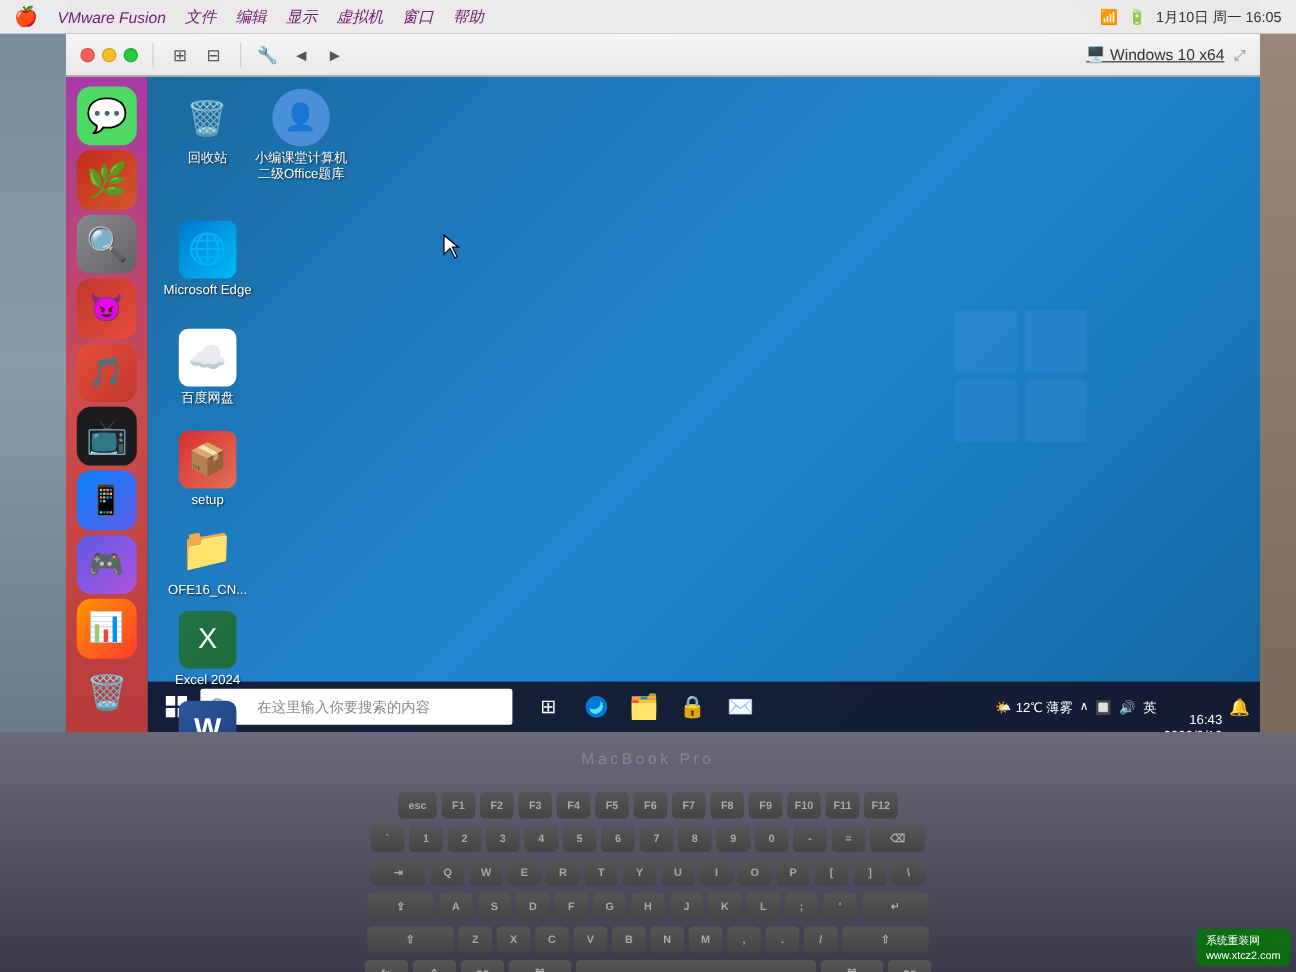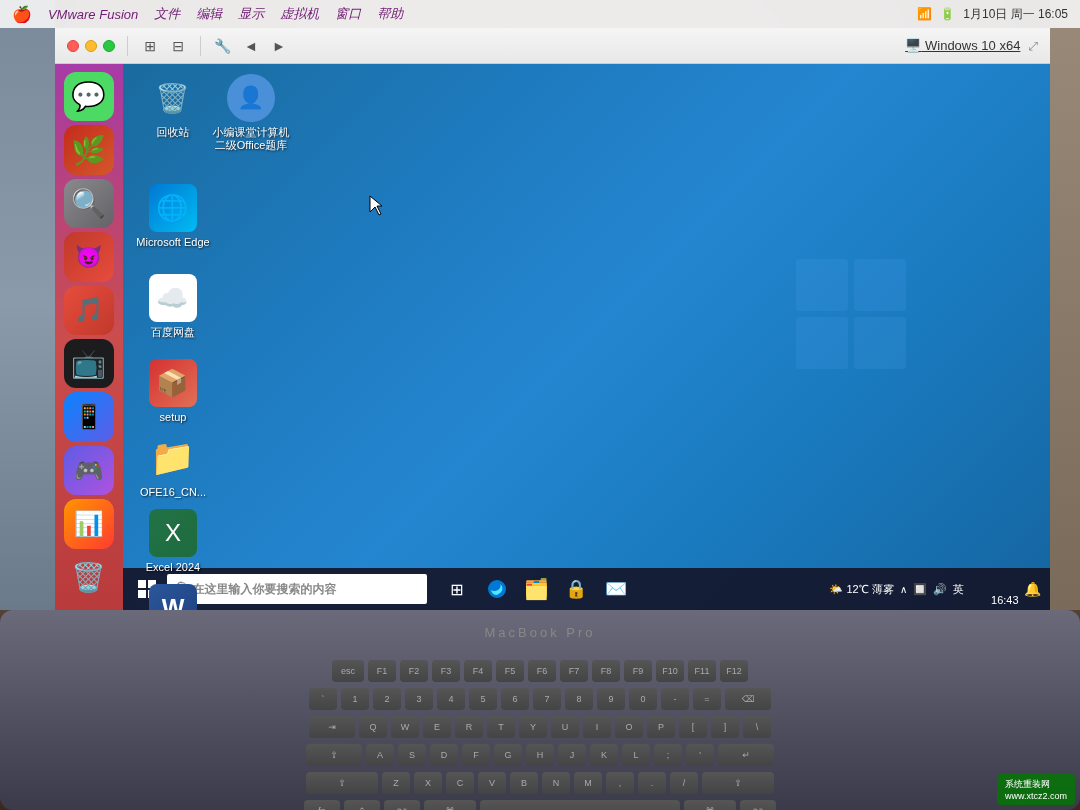--- a/index.html
+++ b/index.html
@@ -173,24 +173,23 @@
       cursor: pointer; font-size: 18px; color: white;
     }
     .win-search-bar {
       width: 260px;
       height: 30px;
       background: white;
       border-radius: 2px;
       display: flex;
       align-items: center;
       padding: 0 8px;
-      gap: 0;
+      gap: 22px;
       font-size: 12px;
       color: #888;
-      font-weight: bold;
     }
     .win-search-icon { font-size: 14px; color: #666; }
     .win-taskbar-apps { display: flex; align-items: center; gap: 4px; margin-left: 8px; }
     .win-taskbar-app {
       width: 36px; height: 36px;
       display: flex; align-items: center; justify-content: center;
       cursor: pointer; border-radius: 4px; font-size: 18px;
     }
     .win-system-tray {
       margin-left: auto;
@@ -203,21 +202,20 @@
     .win-clock { text-align: right; font-size: 11px; color: white; cursor: pointer; line-height: 1.3; margin-top: 36px; }
 
     
     .keyboard-area {
       position: absolute;
       bottom: 0;
       left: 0;
       right: 0;
       height: 200px;
       background: linear-gradient(180deg, #6a6a7a 0%, #3a3a4a 100%);
-      border-radius: 13px;
     }
     .macbook-label {
       position: absolute;
       top: 15px;
       left: 50%;
       transform: translateX(-50%);
       color: #888;
       font-size: 13px;
       letter-spacing: 3px;
     }
@@ -227,20 +225,21 @@
       left: 50px;
       right: 50px;
       display: flex;
       flex-direction: column;
       gap: 6px;
     }
     .key-row {
       display: flex;
       gap: 4px;
       justify-content: center;
+      font-weight: bold;
     }
     .key {
       background: linear-gradient(180deg, #555 0%, #444 100%);
       border-radius: 4px;
       color: #aaa;
       font-size: 9px;
       display: flex;
       align-items: center;
       justify-content: center;
       min-width: 28px;

